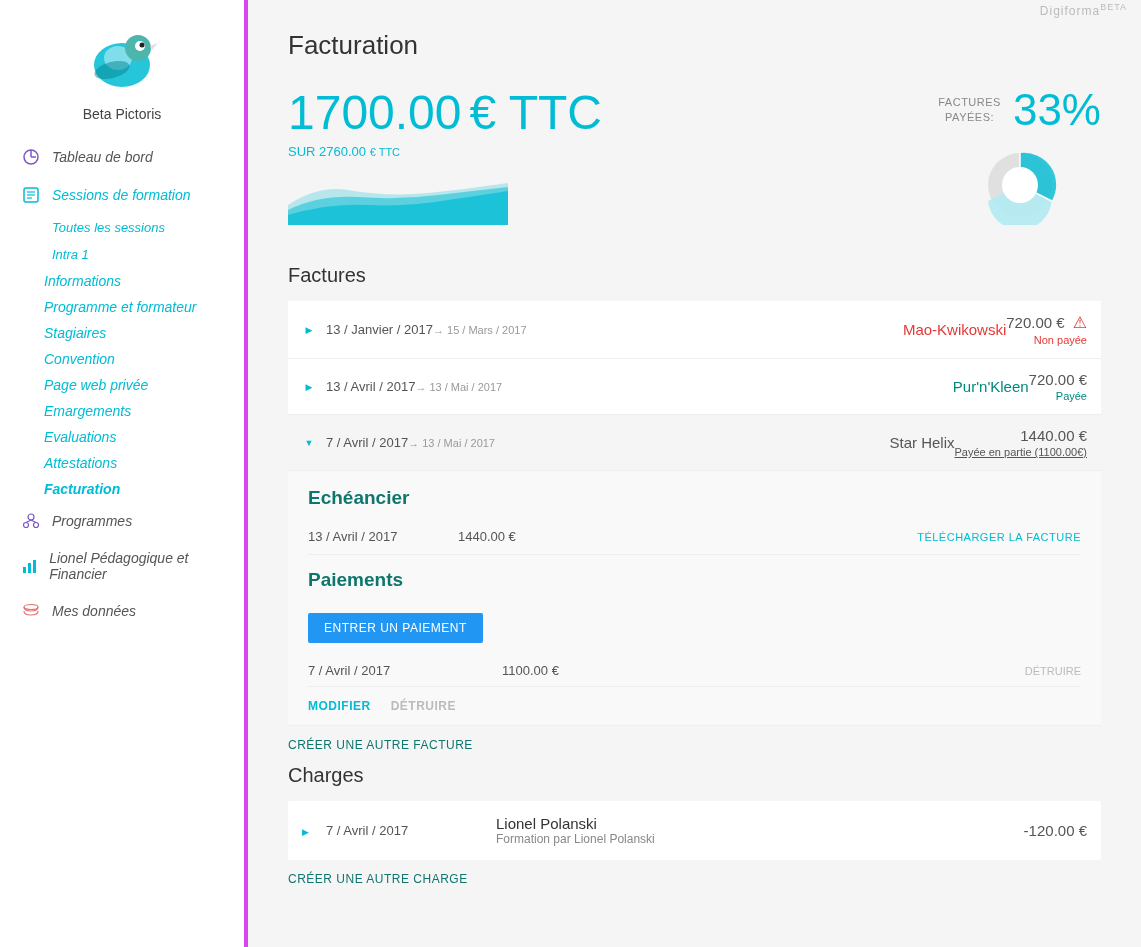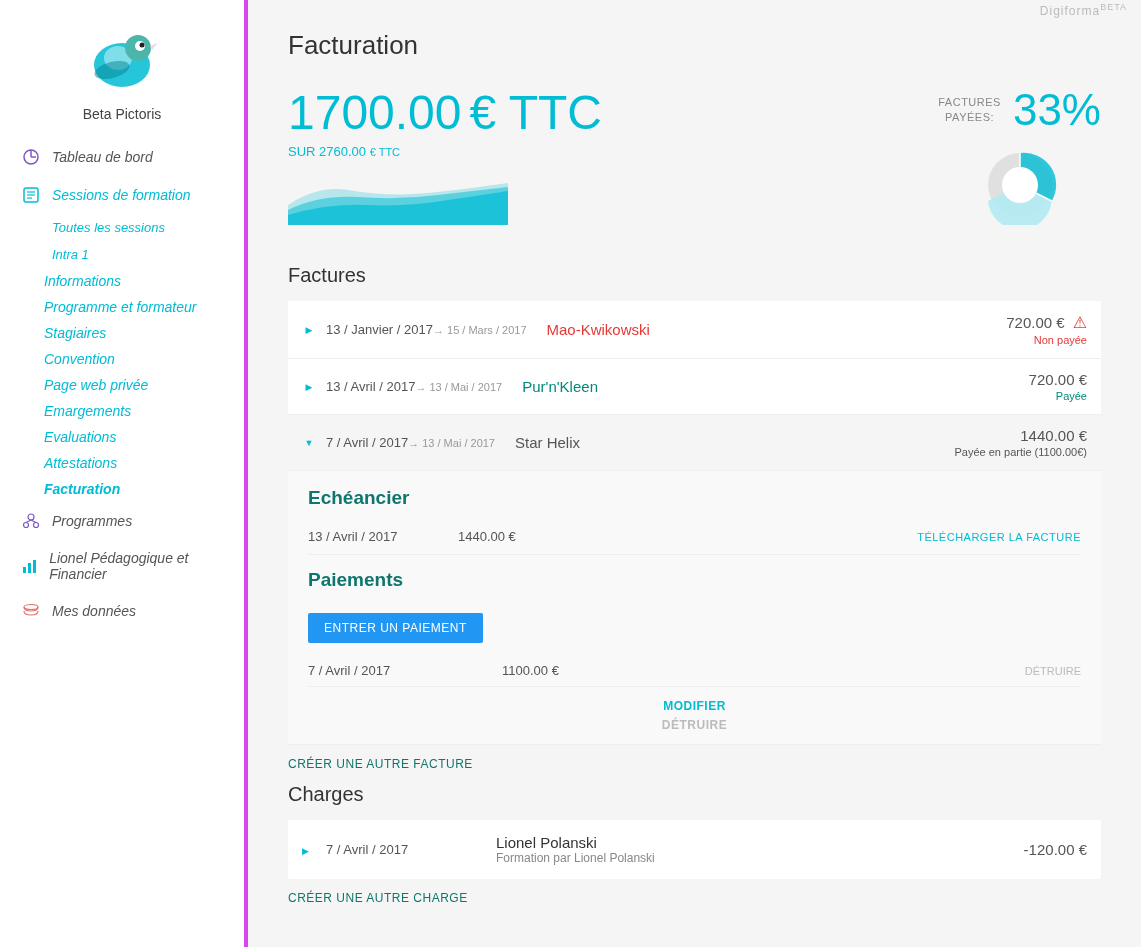--- a/index.html
+++ b/index.html
@@ -190,38 +190,39 @@
     .facture-date-sub {
       font-size: 11px;
       color: #999;
       margin-top: 2px;
     }
     .facture-client {
       flex: 1;
       font-size: 15px;
       color: #555;
       padding-left: 20px;
+      text-align: right;
     }
     .facture-client.red { color: #e53935; }
     .facture-client.teal { color: #00897b; }
 
     .facture-amount-block {
       text-align: right;
     }
     .facture-amount {
       font-size: 15px;
       color: #555;
     }
     .facture-status {
       font-size: 11px;
       margin-top: 2px;
     }
     .facture-status.non-payee { color: #e53935; }
     .facture-status.payee { color: #00897b; }
-    .facture-status.partiel { color: #555; }
+    .facture-status.partiel { color: #555; text-decoration: underline; }
     .warning-icon {
       margin-left: 8px;
       color: #e53935;
       font-size: 16px;
     }
 
     
     .facture-detail {
       background: #f9f9f9;
       padding: 16px 20px 0;
@@ -280,23 +281,22 @@
       text-transform: uppercase;
       letter-spacing: 0.5px;
       cursor: pointer;
       border-radius: 2px;
       margin: 12px 0;
       font-weight: 500;
     }
 
     .facture-actions {
       display: flex;
-      gap: 5px;
+      gap: 20px;
       padding: 12px 0;
-      flex-direction: column;
     }
     .btn-modifier {
       color: #00bcd4;
       font-size: 12px;
       text-transform: uppercase;
       cursor: pointer;
       font-weight: 600;
       letter-spacing: 0.5px;
       background: none;
       border: none;

